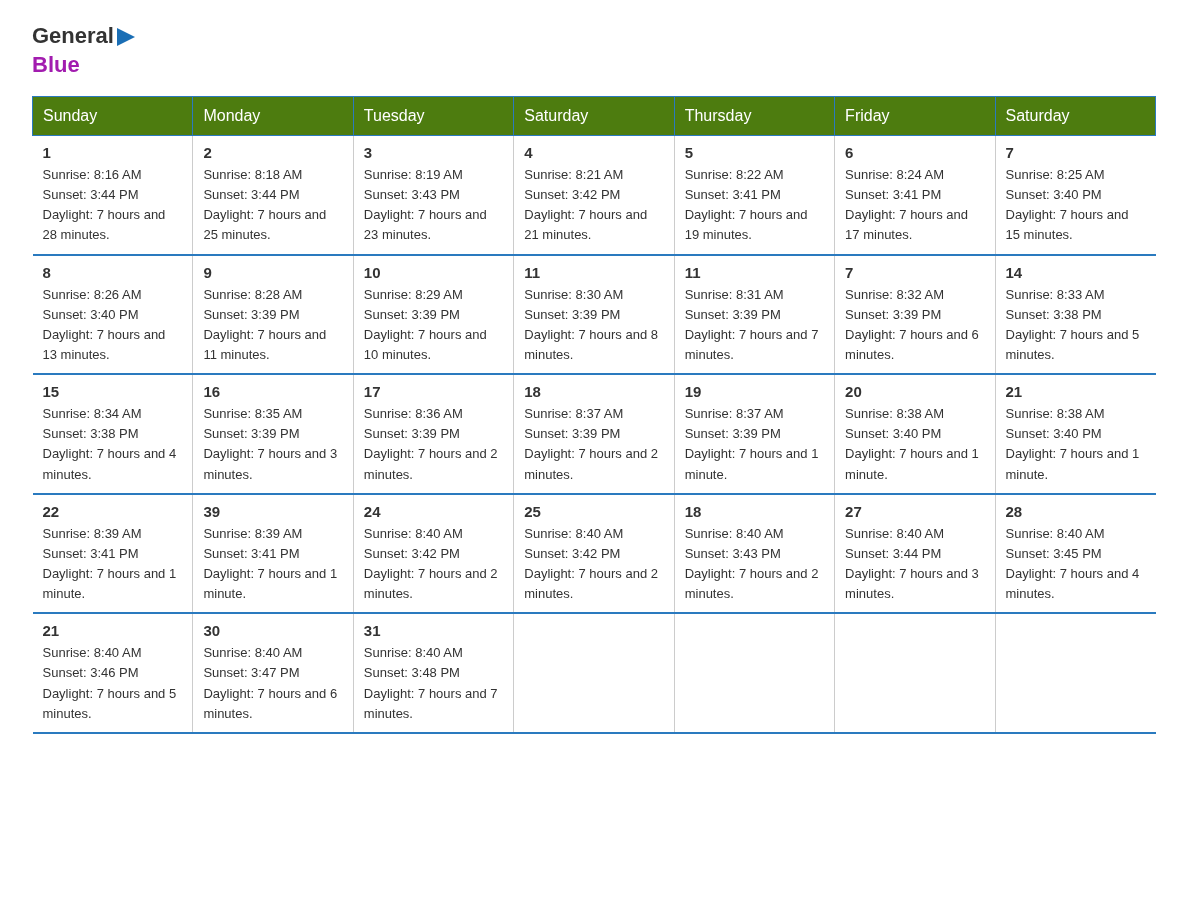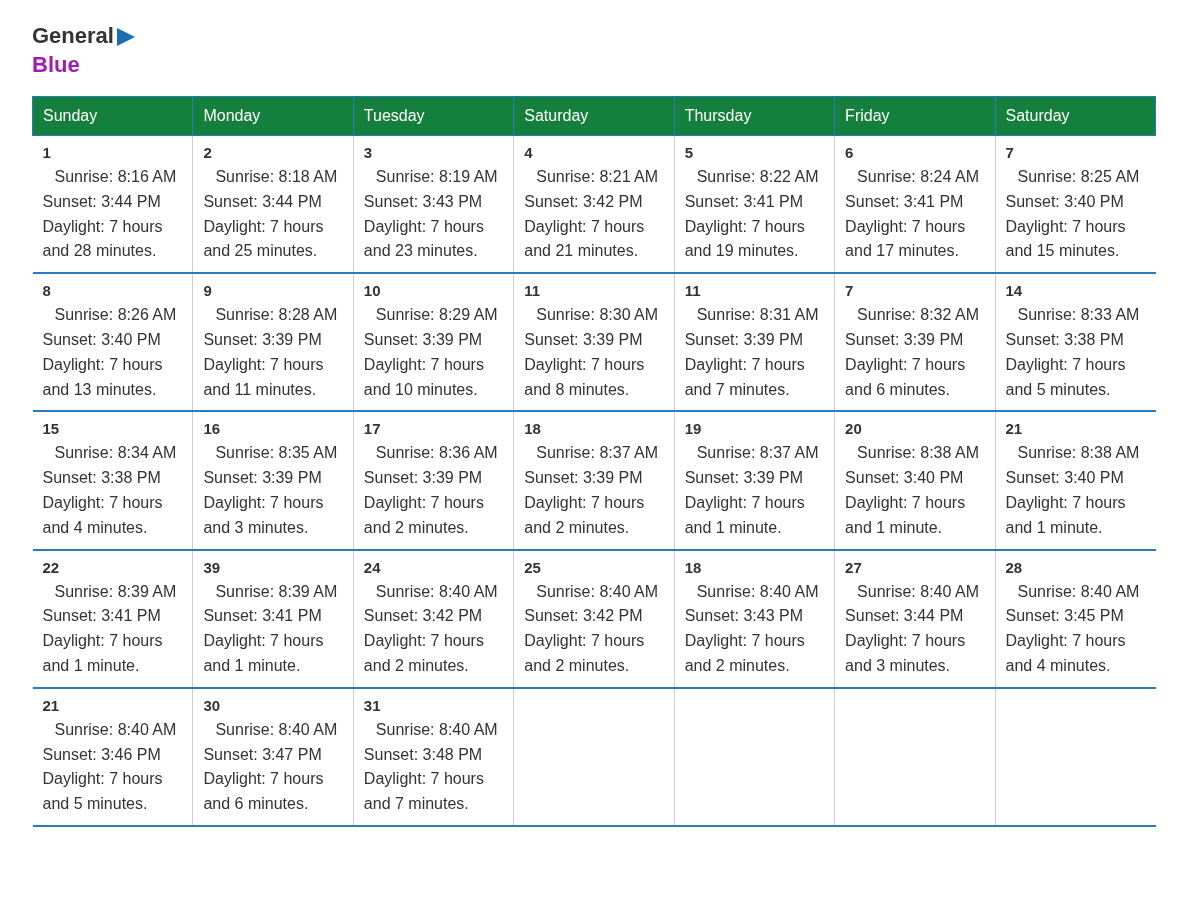--- a/index.html
+++ b/index.html
@@ -45,21 +45,21 @@
       font-size: 22px;
       color: #555;
       margin-top: 4px;
     }
     table {
       width: 100%;
       border-collapse: collapse;
       table-layout: fixed;
     }
     thead tr {
-      background-color: #15803d;
+      background-color: #4d7c0f;
     }
     thead th {
       color: #fff;
       font-size: 16px;
       font-weight: normal;
       padding: 10px 10px;
       text-align: left;
       border: 1px solid #2a7abf;
     }
     tbody tr {
@@ -76,24 +76,23 @@
     tbody td:last-child {
       border-right: none;
     }
     .day-num {
       font-size: 15px;
       font-weight: bold;
       display: block;
       margin-bottom: 4px;
     }
     .day-info {
-      font-size: 16px;
+      font-size: 13px;
       line-height: 1.55;
       color: #333;
-      margin-left: 12px;
     }
     .empty-cell {
       background: #fff;
     }
   </style>
 </head>
 <body>
 
 <div class="header">
   <div class="logo">

